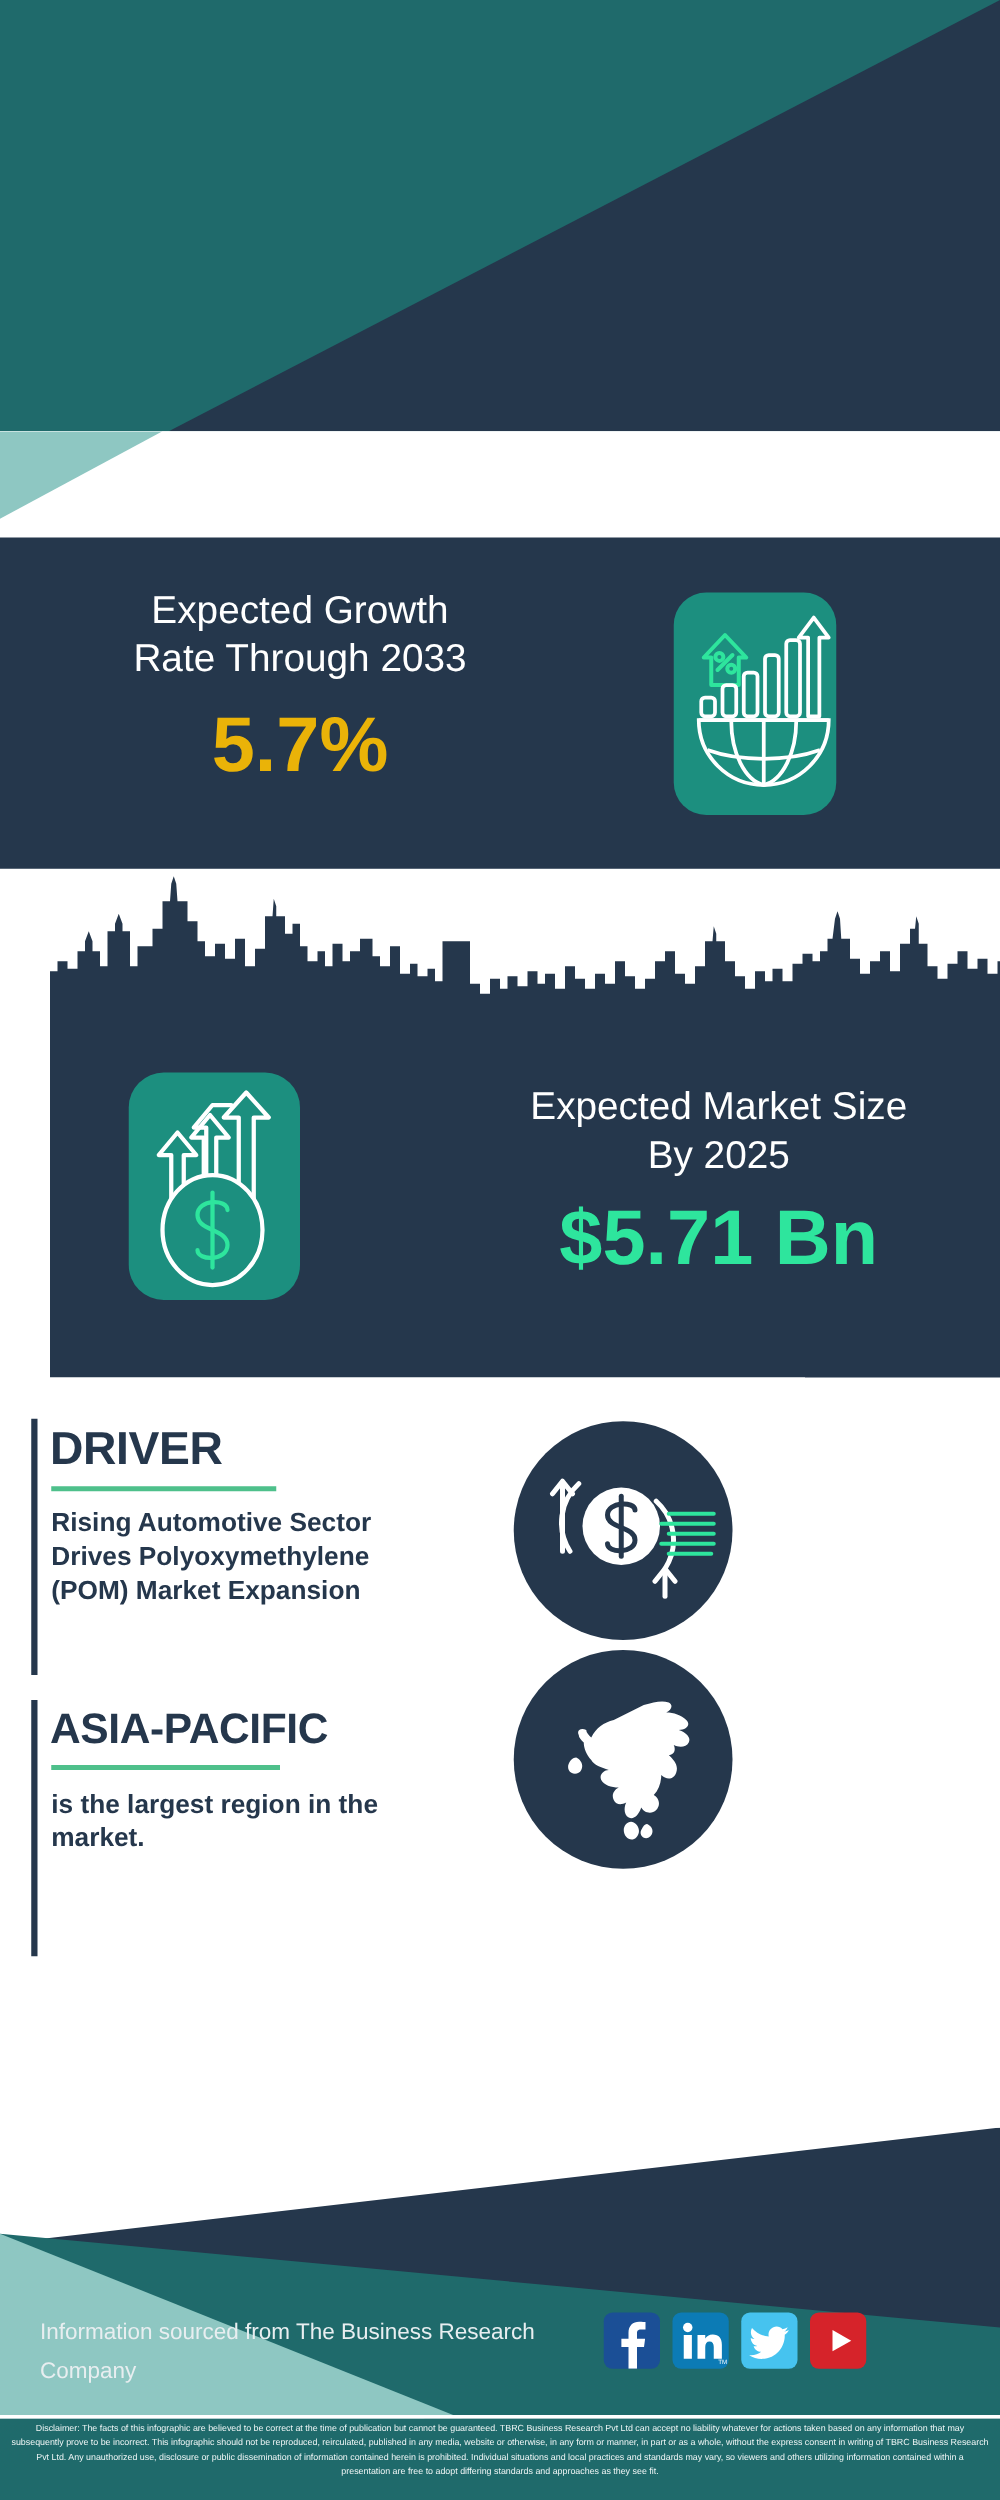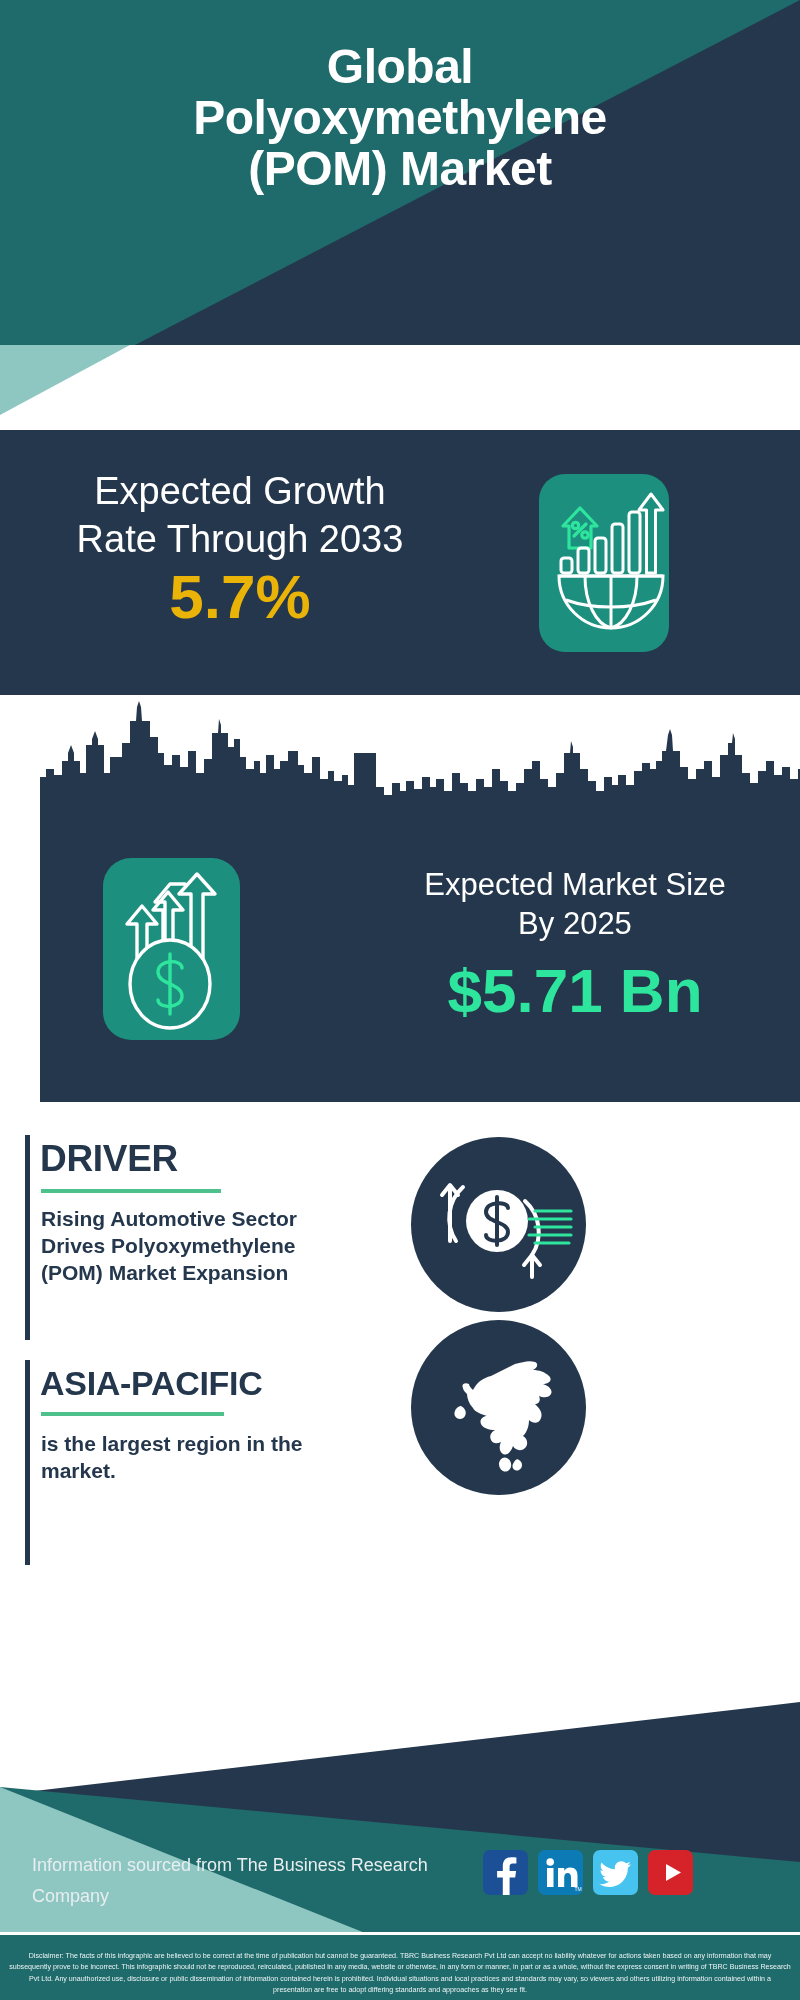--- a/index.html
+++ b/index.html
@@ -35,21 +35,21 @@
     background:#ffffff; overflow:hidden;
   }
 
   
   .growth {
     position:absolute; left:0; top:430px; width:800px; height:265px;
     background:#25374c;
   }
   .growth-text {
     position:absolute; left:30px; top:38px; width:420px; text-align:center;
-    color:#ffffff; font-size:38px; line-height:1.26;
+    color:#ffffff; font-size:31px; line-height:1.26;
   }
   .growth-pct {
     position:absolute; left:30px; top:136px; width:420px; text-align:center;
     color:#eab308; font-size:62px; font-weight:bold; line-height:1;
   }
   .growth-iconbox {
     position:absolute; left:539px; top:44px; width:130px; height:178px;
     background:#1c8f7f; border-radius:26px;
   }
 
@@ -115,40 +115,35 @@
   .sicon {
     width:45px; height:45px; border-radius:7px;
     display:flex; align-items:center; justify-content:center;
   }
 
   
   .disclaimer {
     position:absolute; left:0; top:1935px; width:800px; height:65px;
     background:#1f6a6b; color:#eef5f5;
     font-size:7.1px; line-height:1.62; text-align:center;
-    padding:16px 9px 0 9px;
+    padding:3px 9px 0 9px;
   }
   .disc-top-line{
     position:absolute; left:0; top:1932px; width:800px; height:3px; background:#ffffff;
   }
 </style>
 </head>
 <body>
 
 <div class="page">
 
   <div class="header">
     <svg class="header-diag" viewBox="0 0 800 345" preserveAspectRatio="none">
       <polygon points="800,0 800,345 135,345" fill="#25374c"></polygon>
     </svg>
-    <div class="header-title">
-      <div>Global</div>
-      <div>Polyoxymethylene</div>
-      <div>(POM) Market</div>
-    </div>
   </div>
 
   <div class="band1">
     <svg viewBox="0 0 800 85" preserveAspectRatio="none" style="position:absolute;left:0;top:0;width:800px;height:85px;">
       <polygon points="0,0 130,0 0,70" fill="#8ec7c2"></polygon>
     </svg>
   </div>
 
   <div class="growth">
     <div class="growth-text">

